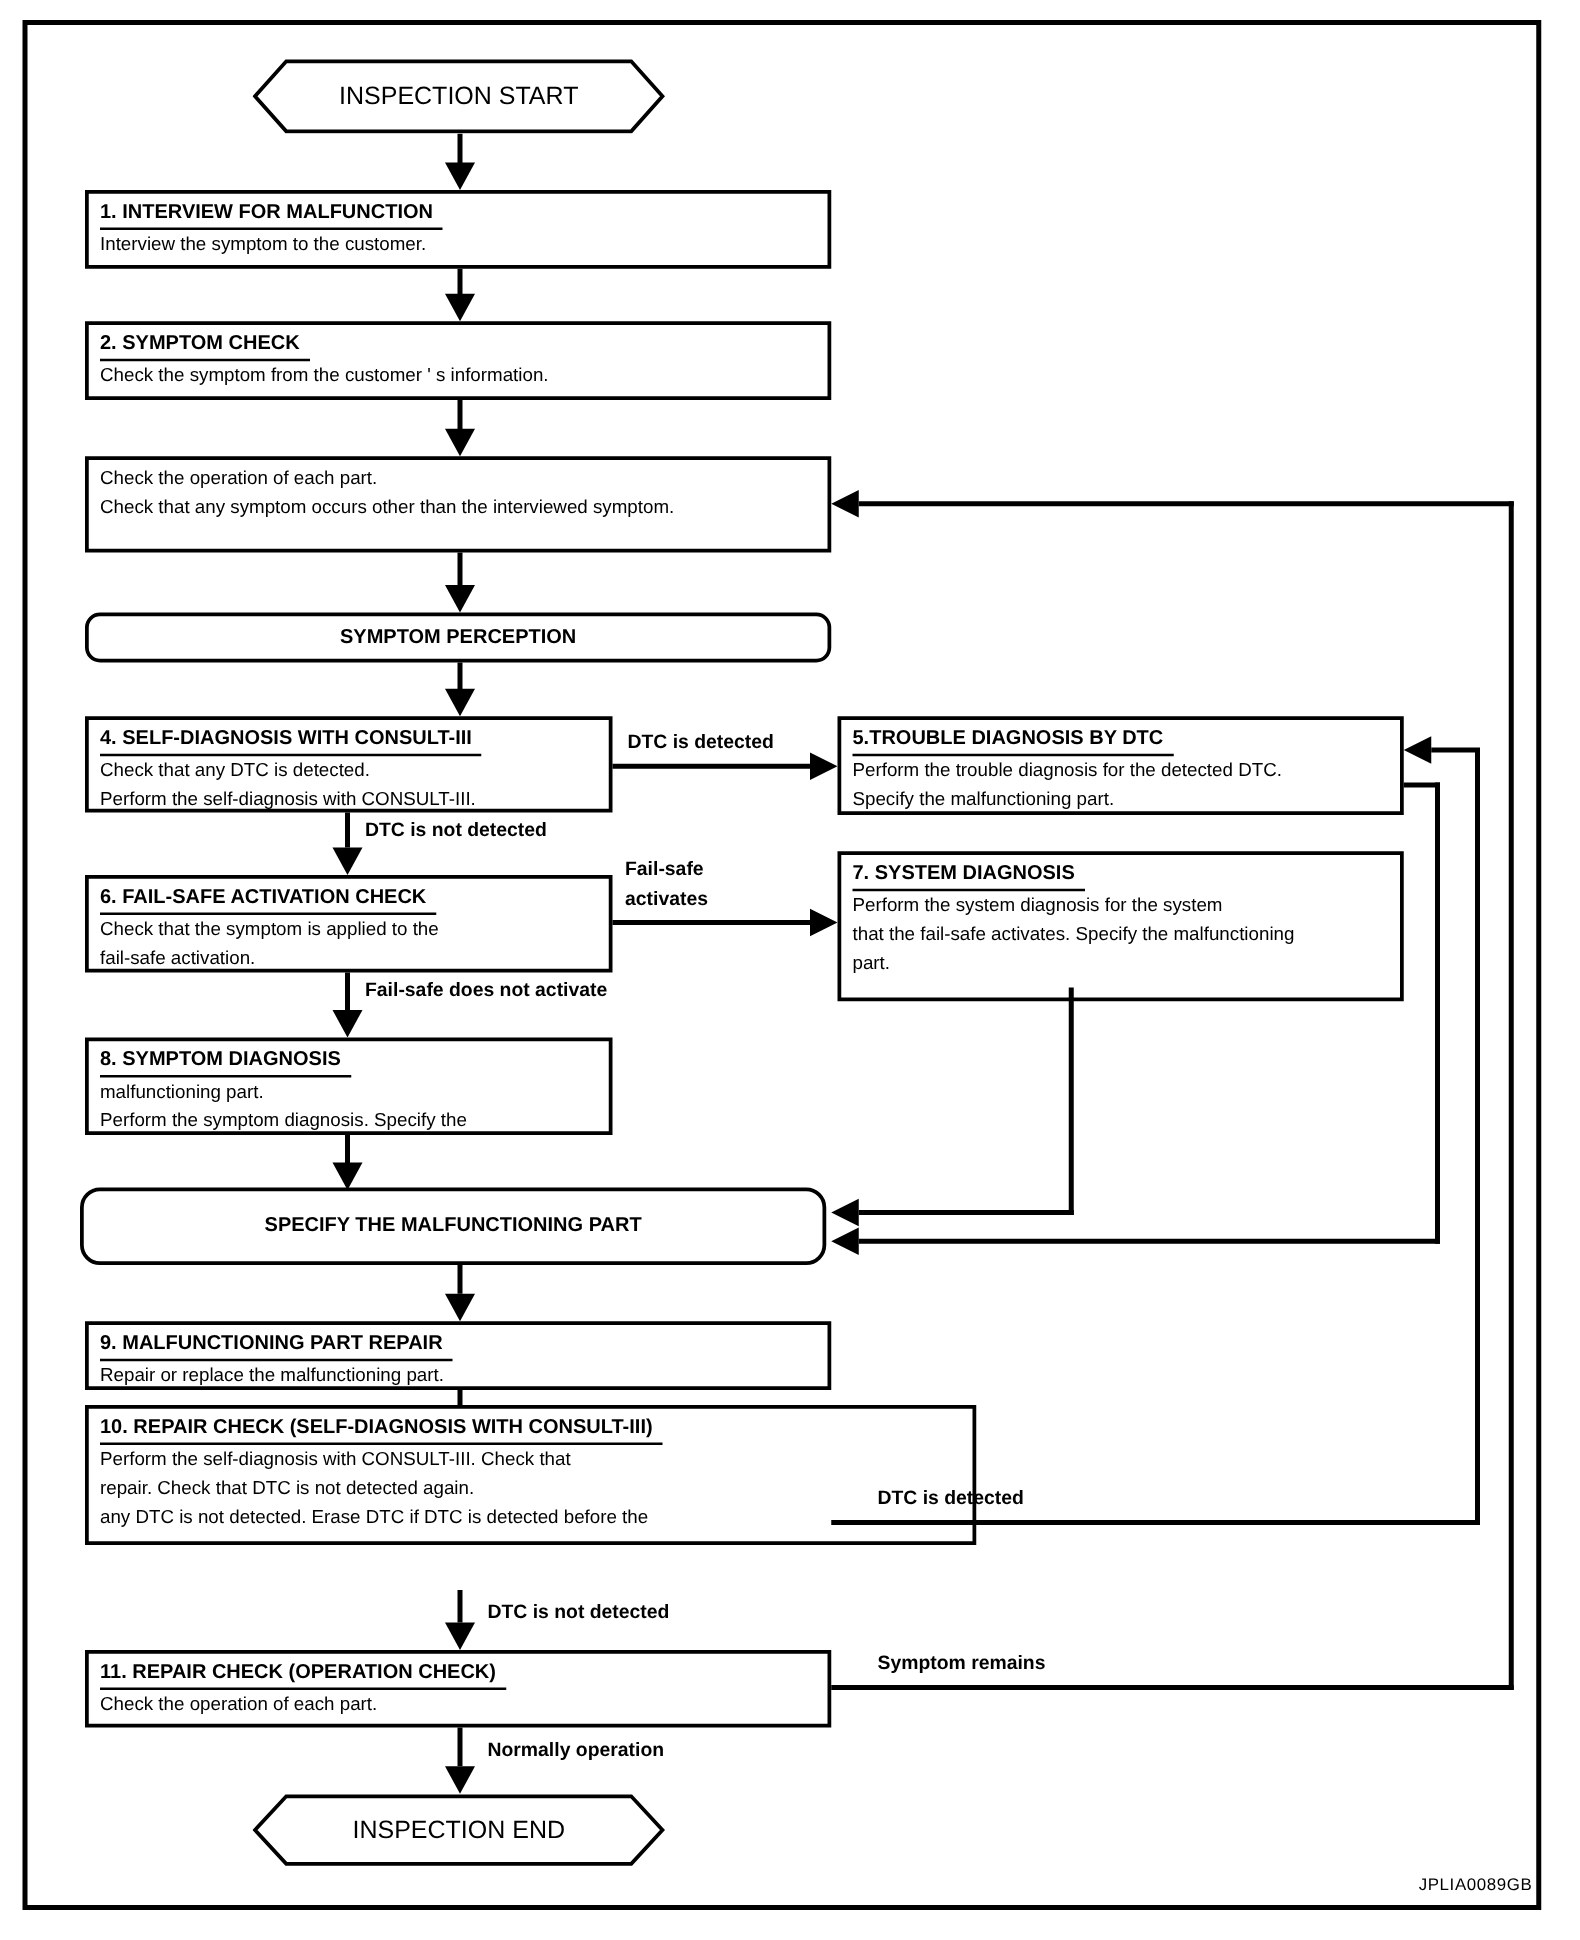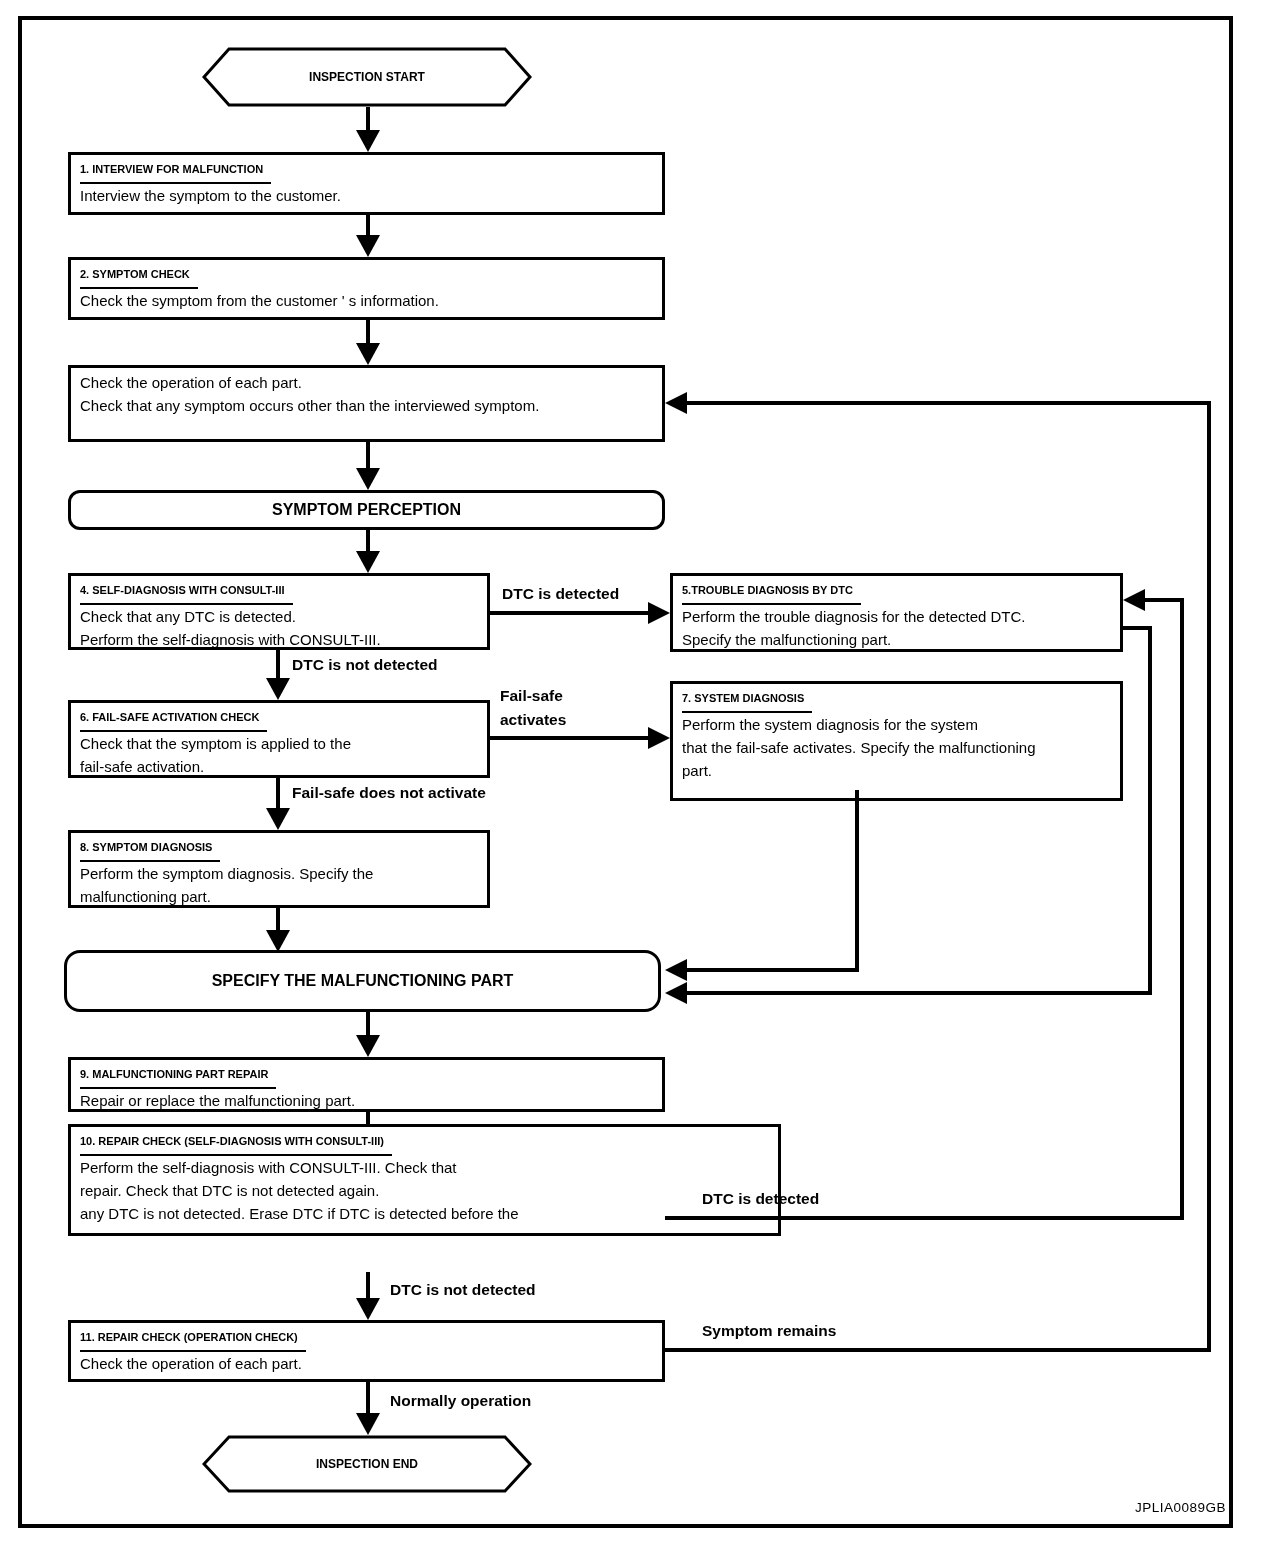--- a/index.html
+++ b/index.html
@@ -4,28 +4,28 @@
 <style>
   html,body{margin:0;padding:0;background:#fff;}
   #canvas{
     position:relative;width:1264px;height:1552px;background:#fff;overflow:hidden;
     font-family:"Liberation Sans","DejaVu Sans",sans-serif;color:#000;
   }
   .pageborder{position:absolute;left:18px;top:16px;width:1215px;height:1512px;
     border:4px solid #000;box-sizing:border-box;}
   .pbox{position:absolute;background:#fff;border:3px solid #000;box-sizing:border-box;
     padding:3px 8px 0 9px;}
-  .ptitle{font-weight:bold;font-size:11px;line-height:23px;white-space:nowrap;}
+  .ptitle{font-weight:bold;font-size:16px;line-height:23px;white-space:nowrap;}
   .ptitle span{display:inline-block;border-bottom:2px solid #000;padding:0 8px 1px 0;}
   .pline{font-size:15px;line-height:23px;white-space:nowrap;}
   .rnode{position:absolute;background:#fff;border:3px solid #000;box-sizing:border-box;
     display:flex;align-items:center;justify-content:center;font-weight:bold;font-size:16px;}
   .hex{position:absolute;}
   .hex .hexlabel{position:absolute;left:0;top:0;right:0;bottom:0;display:flex;
-    align-items:center;justify-content:center;font-weight:bold;font-size:12px;}
+    align-items:center;justify-content:center;font-weight:normal;font-size:20px;}
   .vline,.hline{position:absolute;background:#000;}
   .vline{width:4px;}
   .hline{height:4px;}
   .arr-down{position:absolute;width:0;height:0;
     border-left:12px solid transparent;border-right:12px solid transparent;
     border-top:22px solid #000;}
   .arr-left{position:absolute;width:0;height:0;
     border-top:11px solid transparent;border-bottom:11px solid transparent;
     border-right:22px solid #000;}
   .arr-right{position:absolute;width:0;height:0;
@@ -135,22 +135,22 @@
   </div>
 
   <div>
     <div class="vline" style="left:276px;top:778px;height:30px"></div>
     <div class="arr-down" style="left:266px;top:808px"></div>
   </div>
   <div class="elabel" style="left:292px;top:784px">Fail-safe does not activate</div>
 
   <div class="pbox" style="left:68px;top:830px;width:422px;height:78px">
     <div class="ptitle"><span>8. SYMPTOM DIAGNOSIS</span></div>
+    <div class="pline">malfunctioning part.</div>
     <div class="pline">Perform the symptom diagnosis. Specify the</div>
-    <div class="pline">malfunctioning part.</div>
   </div>
 
   <div>
     <div class="vline" style="left:276px;top:908px;height:24px"></div>
     <div class="arr-down" style="left:266px;top:930px"></div>
   </div>
 
   <div class="rnode" style="left:64px;top:950px;width:597px;height:62px;border-radius:16px">SPECIFY THE MALFUNCTIONING PART</div>
 
   <div>

